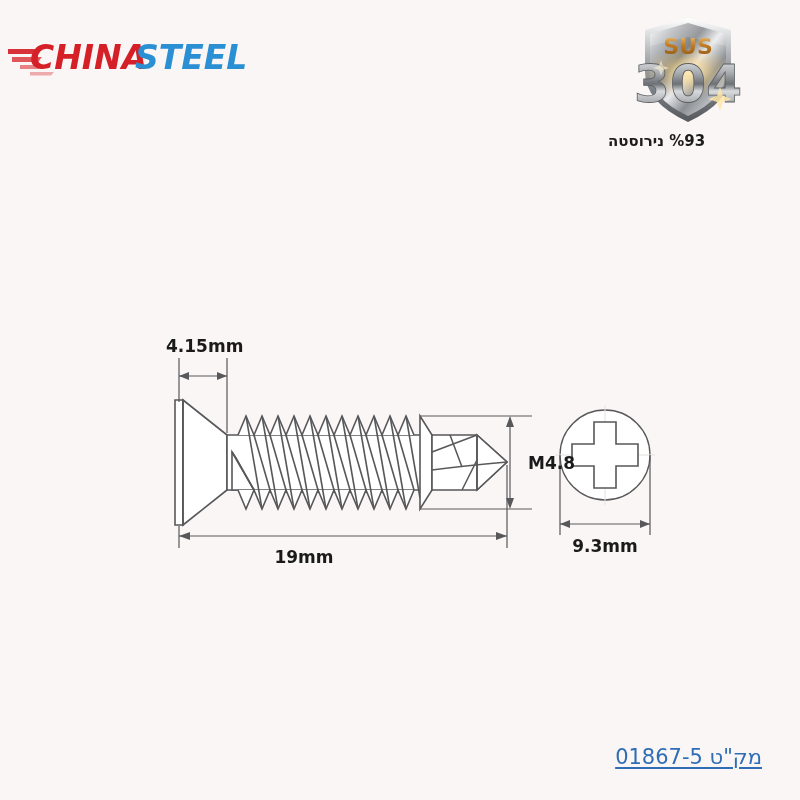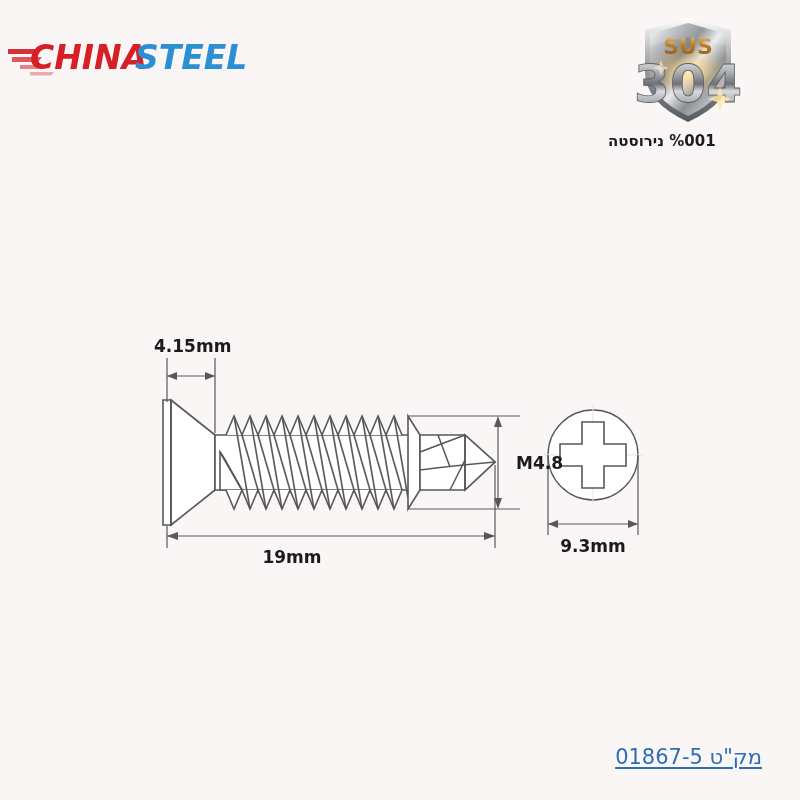--- a/index.html
+++ b/index.html
@@ -49,21 +49,21 @@
     direction: rtl;
     unicode-bidi: bidi-override;
     margin-top: 2px;
     letter-spacing: 0px;
     white-space: nowrap;
   }
 
   
   .drawing {
     position: absolute;
-    left: 120px;
+    left: 132px;
     top: 330px;
     width: 580px;
     height: 250px;
   }
   .drawing svg { display: block; }
 
   
   .sku {
     position: absolute;
     right: 38px;
@@ -141,21 +141,21 @@
 
       <ellipse cx="75" cy="62" rx="46" ry="26" fill="url(#glow)"></ellipse>
 
       <text x="75" y="44" text-anchor="middle" font-family="'DejaVu Sans', sans-serif" font-size="22" font-weight="bold" fill="url(#susGrad)">SUS</text>
 
       <text x="75" y="92" text-anchor="middle" font-family="'DejaVu Sans', sans-serif" font-size="52" font-weight="bold" fill="url(#numGrad)" stroke="#5c6064" stroke-width="0.8">304</text>
 
       <path d="M104 86 l3 -9 l3 9 l9 3 l-9 3 l-3 9 l-3 -9 l-9 -3 z" fill="#ffe6a8" opacity="0.85"></path>
       <path d="M46 56 l2 -6 l2 6 l6 2 l-6 2 l-2 6 l-2 -6 l-6 -2 z" fill="#fff3d0" opacity="0.6"></path>
     </svg>
-    <div class="badge-caption">100% נירוסטה</div>
+    <div class="badge-caption">39% נירוסטה</div>
   </div>
 
   <div class="drawing">
     <svg width="580" height="250" viewBox="0 0 580 250" xmlns="http://www.w3.org/2000/svg">
       <g fill="none" stroke="#58585a" stroke-width="1.6" stroke-linejoin="miter" stroke-linecap="butt">
 
         <g>
 
           <g>
             <path d="M43 70 L51 70 L51 195 L43 195 Z" fill="#ffffff"></path>

